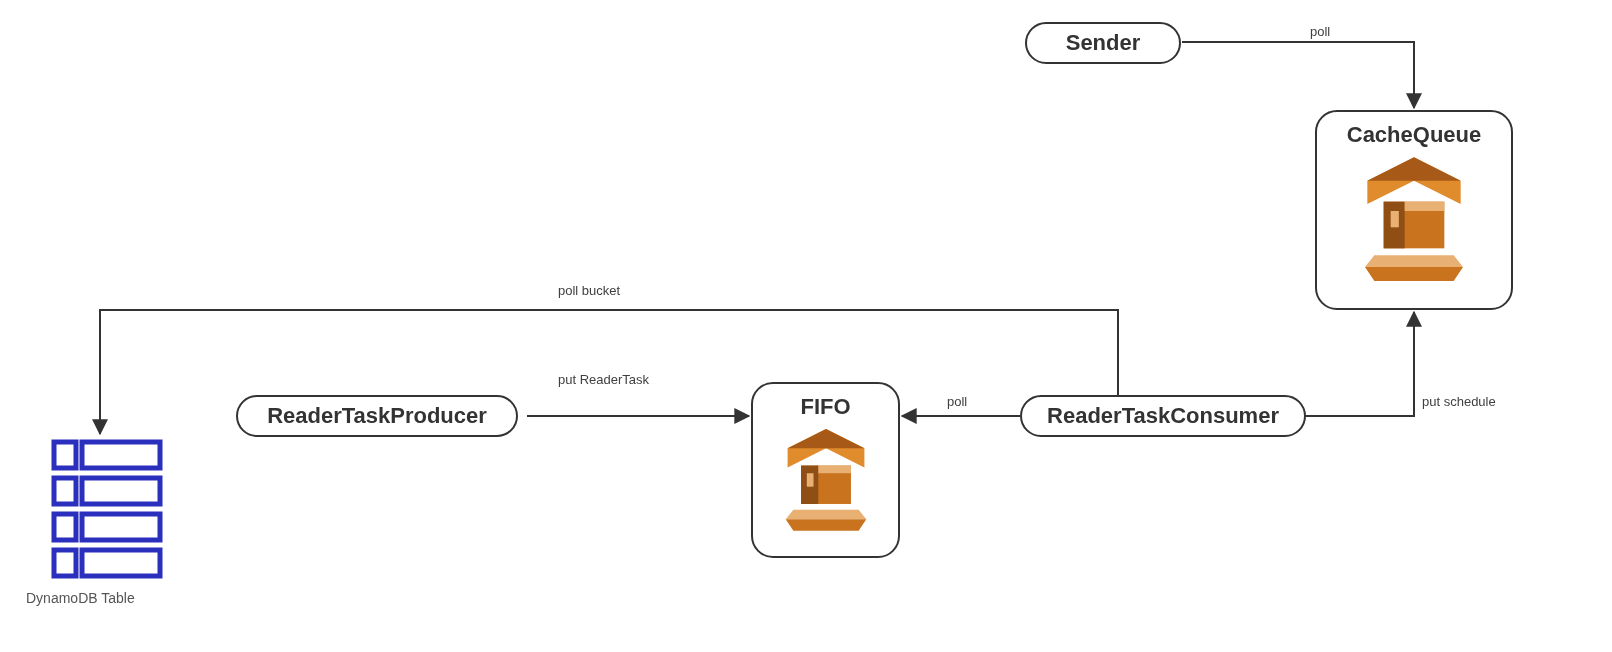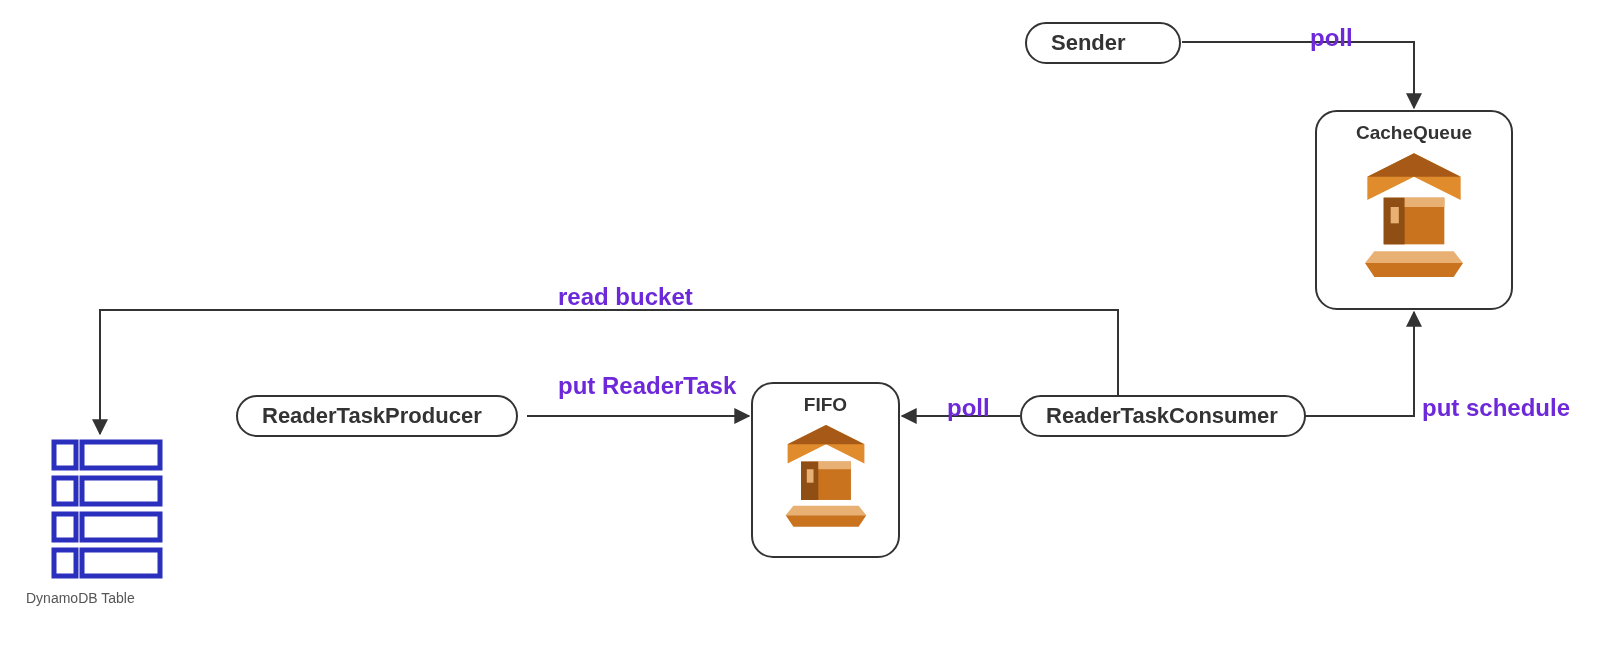--- a/index.html
+++ b/index.html
@@ -16,45 +16,46 @@
   .node {
     position: absolute;
     box-sizing: border-box;
   }
   .pill {
     border: 2px solid #333333;
     border-radius: 999px;
     background: #ffffff;
     display: flex;
     align-items: center;
+    justify-content: center;
     font-weight: 700;
     font-size: 22px;
     padding: 9px 24px;
   }
   .box {
     border: 2px solid #333333;
     border-radius: 22px;
     background: #ffffff;
     display: flex;
     flex-direction: column;
     align-items: center;
     justify-content: flex-start;
     font-weight: 700;
-    font-size: 19px;
+    font-size: 22px;
     padding: 10px 14px 14px 14px;
   }
   .box-title {
     text-align: center;
     width: 100%;
   }
   .edge-label {
     position: absolute;
-    font-weight: 700;
-    font-size: 24px;
-    color: #6d28d9;
+    font-weight: 400;
+    font-size: 13px;
+    color: #404040;
     white-space: nowrap;
   }
   .db-label {
     position: absolute;
     font-size: 14px;
     color: #555555;
     white-space: nowrap;
   }
   svg.lines {
     position: absolute;
@@ -140,17 +141,17 @@
       <rect x="34" y="114" width="78" height="26"></rect>
     </g>
   </svg>
 </div>
 <div class="db-label" style="left:26px; top:590px;">DynamoDB Table</div>
 
 <div class="edge-label" style="left:1310px; top:24px;">poll</div>
 
 <div class="edge-label" style="left:1422px; top:394px;">put schedule</div>
 
-<div class="edge-label" style="left:558px; top:283px;">read bucket</div>
+<div class="edge-label" style="left:558px; top:283px;">poll bucket</div>
 
 <div class="edge-label" style="left:947px; top:394px;">poll</div>
 
 <div class="edge-label" style="left:558px; top:372px;">put ReaderTask</div>
 
 </body></html>

